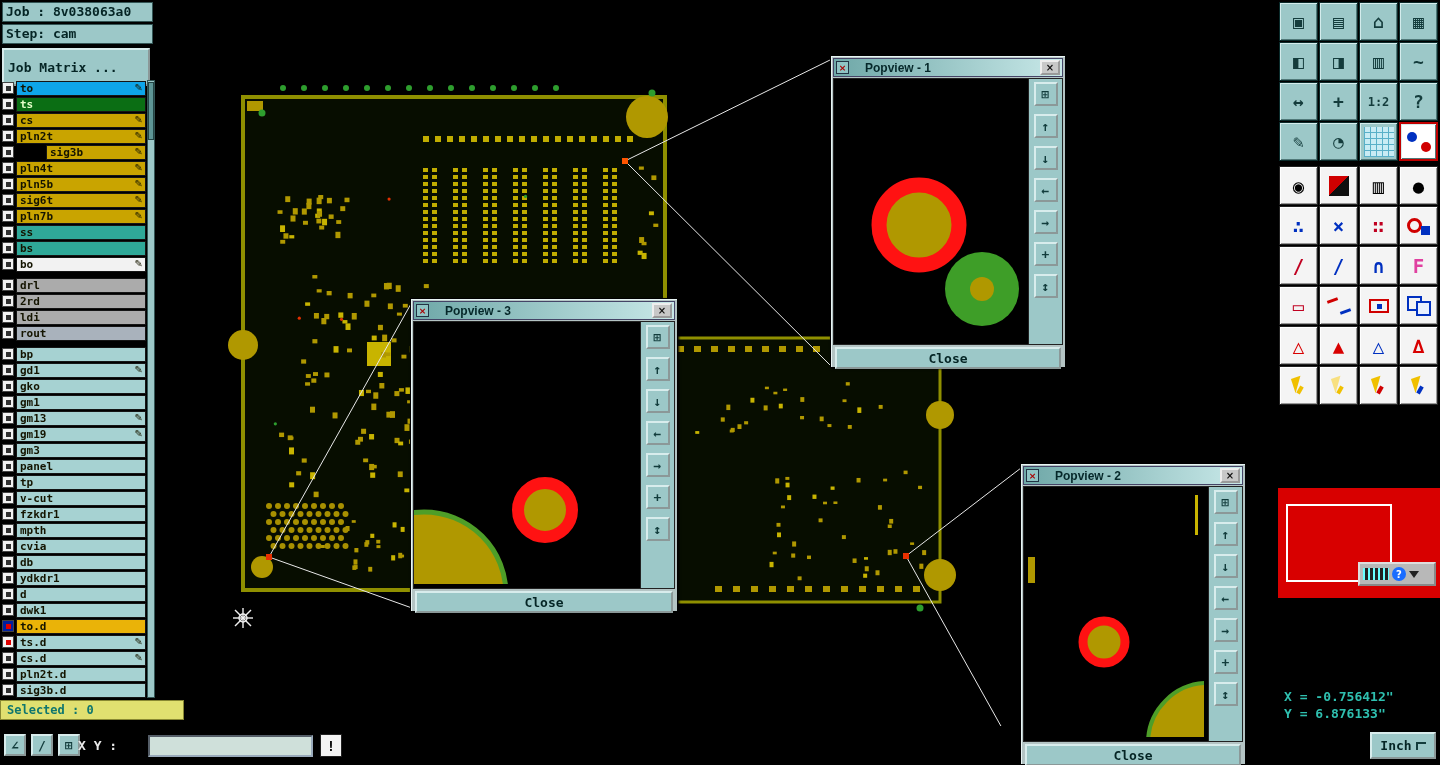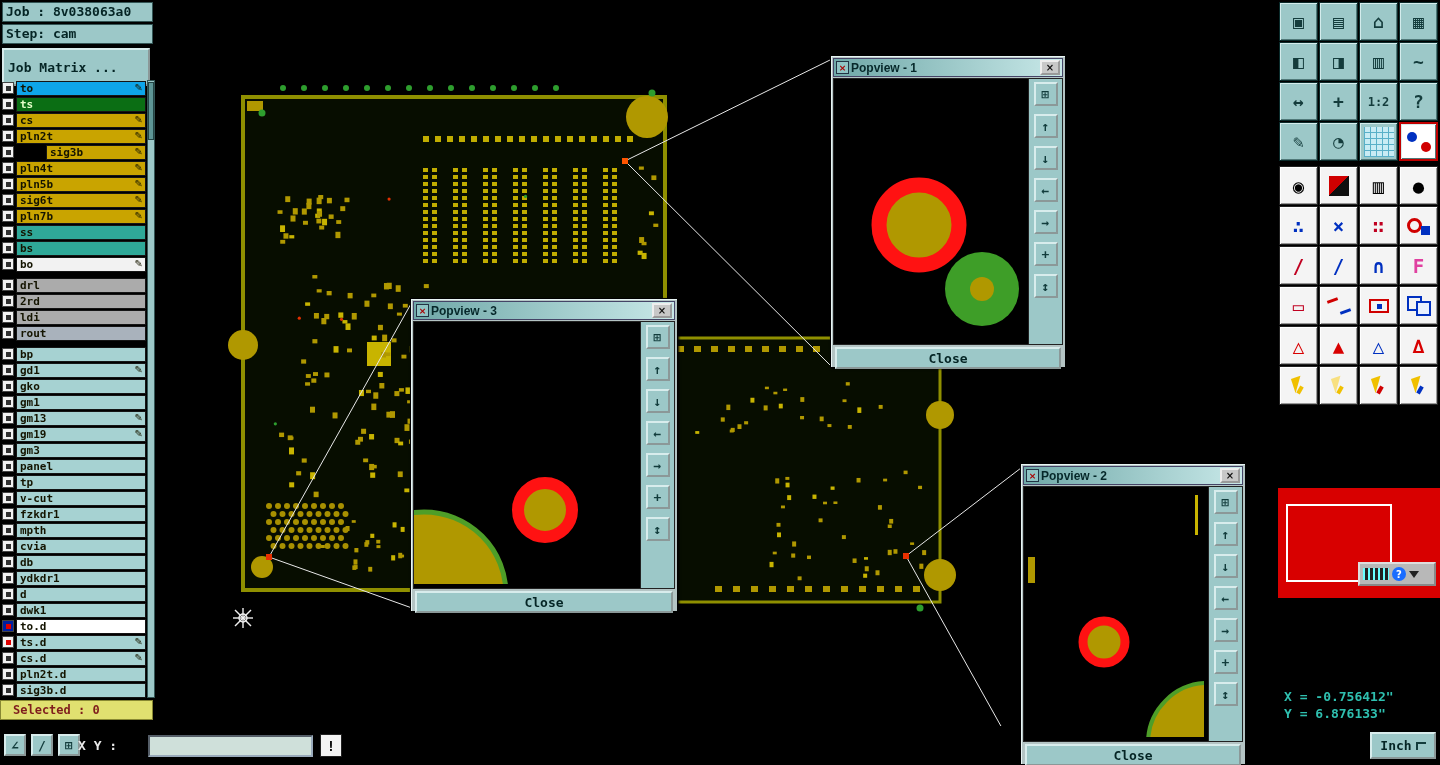--- a/index.html
+++ b/index.html
@@ -21,34 +21,34 @@
   .cbm{width:5px;height:5px;background:#303030;display:block}
   .cb-blue-red{background:#0020A0}
   .cb-blue-red .cbm{background:#E00000}
   .cb-red .cbm{background:#E00000}
   .llab{flex:1;height:15px;border:1px solid #151515;display:flex;align-items:center;
         font:bold 11px "DejaVu Sans Mono",monospace;padding:0 2px 0 3px}
   .lname{flex:1}
   .lmark{font:10px "DejaVu Sans",sans-serif;color:#1A1A00;flex:none;line-height:10px}
   #layer-scrollbar{position:absolute;right:0;top:80px;width:8px;height:618px;background:#9CC8C8;border:1px solid #355}
   #layer-scrollbar .thumb{width:6px;height:58px;background:#5E9696;border:1px solid #244;margin-top:1px}
-  #selected-box{position:absolute;left:0;top:700px;width:153px;height:20px;background:#E0E070;
-      border:1px solid #883;color:#7f1d1d;font:bold 12px "DejaVu Sans Mono",monospace;line-height:18px;padding-left:12px}
+  #selected-box{position:absolute;left:0;top:700px;width:184px;height:20px;background:#E0E070;
+      border:1px solid #883;color:#0f766e;font:bold 12px "DejaVu Sans Mono",monospace;line-height:18px;padding-left:6px}
 
   
   #canvas{position:absolute;left:155px;top:0;width:1123px;height:726px;background:#000;z-index:1}
 
   
   .popup{position:absolute;background:#B4C4C4;border:1px solid #000;padding:2px;z-index:30;
          box-shadow:1px 1px 2px #000, inset 1px 1px 0 #E8F4F4}
   .titlebar{height:19px;display:flex;align-items:center;background:linear-gradient(to right,#6FA8A8,#C8E8E8);
          border:1px solid #446;padding:0 2px;cursor:default}
   .ticon{width:13px;height:13px;background:#8FC4C4;border:1px solid #234;flex:none;
          display:inline-flex;align-items:center;justify-content:center;color:#A00;font:bold 9px "DejaVu Sans",sans-serif}
-  .ttext{flex:1;color:#06282A;font:bold 12px "Liberation Sans",sans-serif;padding-left:2px}
+  .ttext{flex:1;color:#06282A;font:bold 12px "Liberation Sans",sans-serif;padding-left:16px}
   .xbtn{width:20px;height:15px;background:#C8C8C8;border:2px outset #EEE;color:#111;
         font:bold 10px "DejaVu Sans",sans-serif;line-height:9px;cursor:pointer}
   .pbody{display:flex;border:1px solid #222;margin-top:1px}
   .pcanvas{background:#000;flex:1;overflow:hidden}
   .ptools{width:34px;background:#9CC8C8;border-left:1px solid #222;display:flex;flex-direction:column;
           align-items:center;padding-top:3px}
   .ptb{width:24px;height:24px;margin-bottom:8px;background:#9CC8C8;border:2px outset #D8ECEC;
        color:#123C3C;font:bold 13px "DejaVu Sans Mono",monospace;cursor:pointer;padding:0}
   .pclose{display:block;width:calc(100% - 4px);height:22px;margin:2px;background:#9CC8C8;
        border:2px outset #D8ECEC;color:#052525;font:bold 13px "DejaVu Sans Mono",monospace;cursor:pointer}
@@ -407,21 +407,21 @@
             <span class="cbm"></span>
           </span>
           <div class="llab" style="background: rgb(166, 210, 210); color: rgb(20, 20, 0);">
             <span class="lname">dwk1</span>
           </div>
         </div>
         <div class="lrow">
           <span class="cb cb-blue-red">
             <span class="cbm"></span>
           </span>
-          <div class="llab" style="background: #ffffff; color: rgb(20, 20, 0);">
+          <div class="llab" style="background: #eab308; color: rgb(20, 20, 0);">
             <span class="lname">to.d</span>
           </div>
         </div>
         <div class="lrow">
           <span class="cb cb-red">
             <span class="cbm"></span>
           </span>
           <div class="llab" style="background: rgb(166, 210, 210); color: rgb(20, 20, 0);">
             <span class="lname">ts.d</span>
             <span class="lmark">✎</span>

